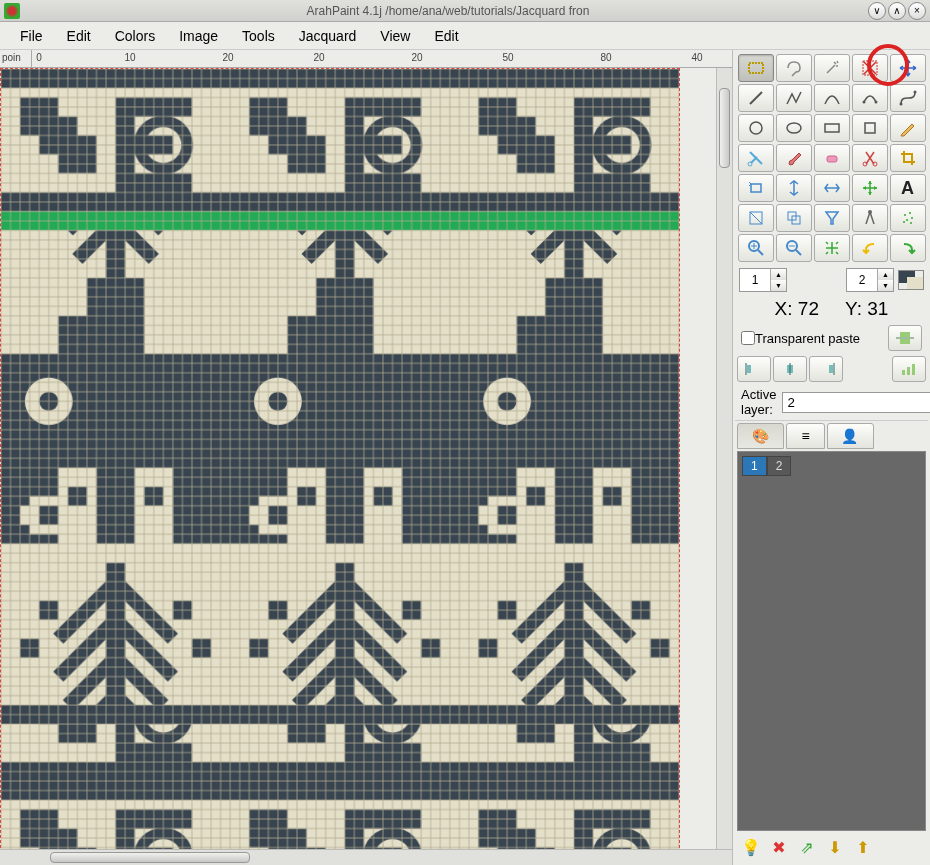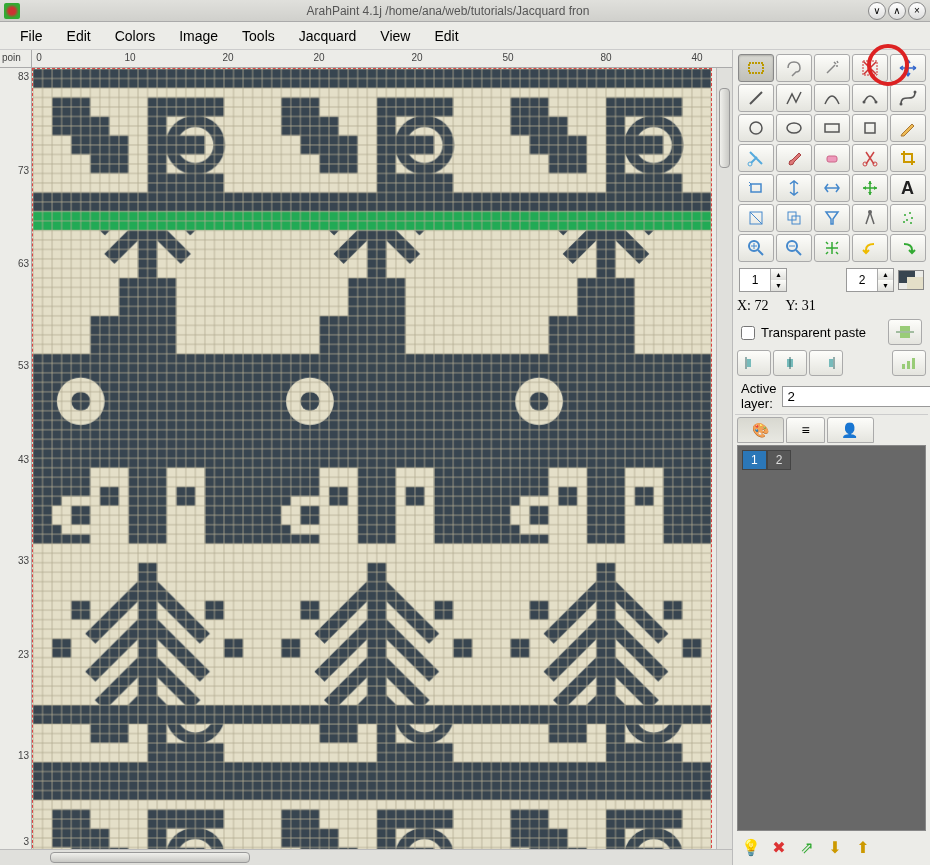--- a/index.html
+++ b/index.html
@@ -48,21 +48,21 @@
 .spin-btns { width: 16px; display: flex; flex-direction: column; }
 .spin-btn { flex: 1; font-size: 7px; background: linear-gradient(#fdfdfa,#e0e0dc); border: none; border-left: 1px solid #aaa; cursor: pointer; }
 .color-picker { display: flex; align-items: center; gap: 4px; margin-left: auto; }
 .color-swatch { width: 26px; height: 20px; border: 1px solid #888; position: relative; }
 .swatch-fg { position: absolute; top: 0; left: 0; width: 16px; height: 12px; background: #384550; }
 .swatch-bg { position: absolute; bottom: 0; right: 0; width: 16px; height: 12px; background: #e4dfc8; }
 
 .checkbox-row { display: flex; align-items: center; gap: 6px; padding: 3px 6px; font-size: 13px; }
 .checkbox-row input { width: 14px; height: 14px; }
 
-.coords { font-size: 14px; padding: 2px; font-family: Liberation Serif, serif; }
+.coords { text-align: center; font-size: 19px; padding: 2px; }
 
 .align-row { display: flex; gap: 2px; padding: 2px; justify-content: flex-start; }
 .align-btn { width: 34px; height: 26px; background: linear-gradient(#fdfdfa, #e4e4de); border: 1px solid #aaa; border-radius: 3px; display: flex; align-items: center; justify-content: center; cursor: pointer; }
 
 .layer-row { display: flex; align-items: center; padding: 3px 6px; font-size: 13px; gap: 6px; border-bottom: 1px solid #ccc; }
 .layer-spin { flex: 1; display: flex; border: 1px solid #999; }
 .layer-spin input { flex: 1; border: none; padding: 2px 4px; }
 
 .tab-row { display: flex; gap: 2px; padding: 2px; }
 .tab-btn { padding: 4px 14px; border: 1px solid #aaa; background: linear-gradient(#fdfdfa,#e4e4de); border-radius: 3px 3px 0 0; cursor: pointer; font-size: 14px; }
@@ -111,31 +111,20 @@
         <span class="ruler-tick-top" style="left:14%">10</span>
         <span class="ruler-tick-top" style="left:28%">20</span>
         <span class="ruler-tick-top" style="left:41%">20</span>
         <span class="ruler-tick-top" style="left:55%">20</span>
         <span class="ruler-tick-top" style="left:68%">50</span>
         <span class="ruler-tick-top" style="left:82%">80</span>
         <span class="ruler-tick-top" style="left:95%">40</span>
       </div>
     </div>
     <div class="canvas-body">
-      <div class="ruler-left">
-        <span class="ruler-tick-left" style="top:1%">83</span>
-        <span class="ruler-tick-left" style="top:13%">73</span>
-        <span class="ruler-tick-left" style="top:25%">63</span>
-        <span class="ruler-tick-left" style="top:38%">53</span>
-        <span class="ruler-tick-left" style="top:50%">43</span>
-        <span class="ruler-tick-left" style="top:63%">33</span>
-        <span class="ruler-tick-left" style="top:75%">23</span>
-        <span class="ruler-tick-left" style="top:88%">13</span>
-        <span class="ruler-tick-left" style="top:99%">3</span>
-      </div>
       <div class="canvas-viewport">
         <div class="pattern">
           <svg viewBox="0 0 71 83" preserveAspectRatio="none">
             <defs>
               <pattern id="grid" width="1" height="1" patternUnits="userSpaceOnUse">
                 <rect width="1" height="1" fill="none" stroke="#b0aa90" stroke-width="0.08"></rect>
               </pattern>
               <pattern id="border" width="24" height="15" patternUnits="userSpaceOnUse">
                 <rect width="24" height="15" fill="#e4dfc8"></rect>
                 <rect x="0" y="0" width="24" height="2" fill="#384550"></rect>
@@ -423,21 +412,21 @@
           </div>
       </div>
     </div>
 
     <div class="coords">
       <span>X:</span> <span>72</span>&nbsp;&nbsp;&nbsp;&nbsp;
       <span>Y:</span> <span>31</span>
     </div>
 
     <div class="checkbox-row" style="justify-content:space-between">
-      <span style="display:flex;align-items:flex-end;gap:6px">
+      <span style="display:flex;align-items:flex-start;">
         <input type="checkbox" style="">
         <span>Transparent paste</span>
       </span>
       <div class="align-btn">
           <svg class="mini-icon" viewBox="0 0 18 14">
             <rect x="4" y="1" width="10" height="5" fill="#9c7"></rect>
             <rect x="4" y="8" width="10" height="5" fill="#9c7"></rect>
             <line x1="0" y1="7" x2="18" y2="7" stroke="#585"></line>
           </svg>
         </div>

